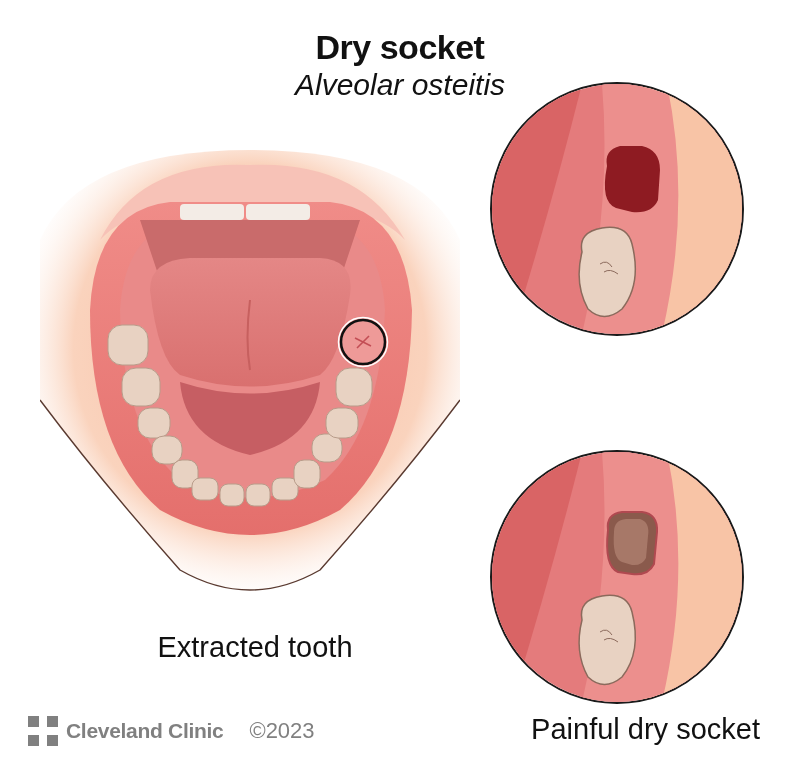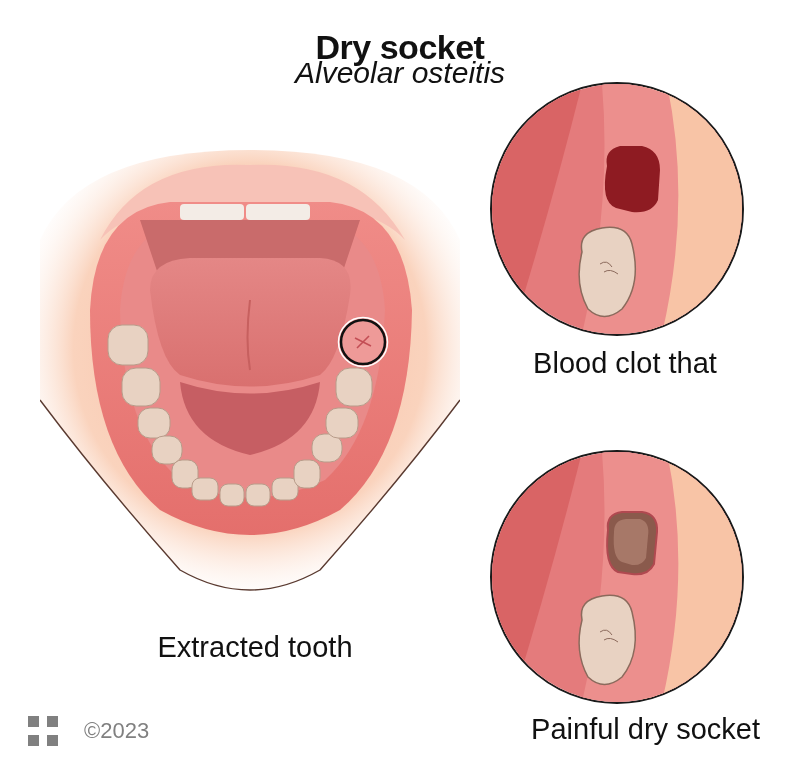--- a/index.html
+++ b/index.html
@@ -1,18 +1,18 @@
 <!DOCTYPE html>
 <html><head>
 <meta charset="utf-8">
 <style>
   html,body{margin:0;padding:0;background:#ffffff;}
   body{width:800px;height:778px;position:relative;overflow:hidden;font-family:"Liberation Sans",sans-serif;}
   .title{position:absolute;left:0;width:800px;top:28px;text-align:center;font-weight:bold;font-size:34px;color:#111;letter-spacing:-0.5px;}
-  .subtitle{position:absolute;left:0;width:800px;top:56px;text-align:center;font-style:italic;font-size:30px;color:#111;}
+  .subtitle{position:absolute;left:0;width:800px;top:68px;text-align:center;font-style:italic;font-size:30px;color:#111;}
   .label{position:absolute;font-size:29px;color:#111;text-align:center;line-height:35px;}
   .mouth{position:absolute;left:40px;top:120px;width:420px;height:480px;}
   .circle{position:absolute;width:250px;height:250px;border-radius:50%;border:2.5px solid #1a1a1a;overflow:hidden;}
   .logo{position:absolute;left:28px;top:716px;display:flex;align-items:center;color:#808080;}
   .logo-text{font-weight:bold;font-size:21px;margin-left:8px;letter-spacing:-0.3px;}
   .copy{font-size:22px;margin-left:26px;}
 </style>
 </head>
 <body>
 
@@ -83,21 +83,20 @@
     <rect width="250" height="250" fill="#e47b7c"></rect>
     <path d="M0 0 L90 0 Q60 120 20 250 L0 250 Z" fill="#d96465"></path>
     <path d="M150 0 L250 0 L250 250 L150 250 Q200 120 150 0 Z" fill="#f8c4a6"></path>
     <path d="M110 0 L175 0 Q200 120 170 250 L90 250 Q120 120 110 0 Z" fill="#ec8f8d"></path>
     <path d="M115 82 Q112 66 128 62 L150 62 Q168 66 168 86 L166 116 Q160 130 140 128 L124 124 Q108 118 115 82 Z" fill="#8e1b22"></path>
     <path d="M90 168 Q86 148 110 144 Q135 140 140 160 Q150 200 130 225 Q112 240 96 225 Q82 200 90 168 Z" fill="#e8d2c2" stroke="#8b6a5c" stroke-width="1.5"></path>
     <path d="M108 180 Q115 175 120 183 M112 188 Q118 184 126 190" stroke="#8b6a5c" stroke-width="1" fill="none"></path>
   </svg>
 </div>
 <div class="label" style="left:500px;top:346px;width:250px;">
-  <div>Blood clot that</div>
 </div>
 
 <div class="circle" style="left:490px;top:450px;">
   <svg width="250" height="250" viewBox="0 0 250 250">
     <rect width="250" height="250" fill="#e47b7c"></rect>
     <path d="M0 0 L90 0 Q60 120 20 250 L0 250 Z" fill="#d96465"></path>
     <path d="M150 0 L250 0 L250 250 L150 250 Q200 120 150 0 Z" fill="#f8c4a6"></path>
     <path d="M110 0 L175 0 Q200 120 170 250 L90 250 Q120 120 110 0 Z" fill="#ec8f8d"></path>
     <path d="M116 78 Q114 62 130 60 L150 60 Q166 62 165 80 L162 112 Q156 124 140 122 L126 120 Q112 114 116 78 Z" fill="#8a5a4c" stroke="#b04950" stroke-width="2"></path>
     <path d="M122 80 Q122 68 134 67 L148 67 Q158 70 156 84 L154 106 Q150 114 140 113 L130 110 Q120 106 122 80 Z" fill="#a77868"></path>
@@ -108,14 +107,15 @@
 <div class="label" style="left:470px;top:712px;width:290px;text-align:right;">Painful dry socket</div>
 
 <div class="logo">
   <svg width="30" height="30" viewBox="0 0 30 30">
     <path d="M0 0 H11 V4 H4 V11 H0 Z M19 0 H30 V11 H26 V4 H19 Z M0 19 H4 V26 H11 V30 H0 Z M26 19 H30 V30 H19 V26 H26 Z" fill="#808080"></path>
     <rect x="0" y="0" width="11" height="11" fill="#808080"></rect>
     <rect x="19" y="0" width="11" height="11" fill="#808080"></rect>
     <rect x="0" y="19" width="11" height="11" fill="#808080"></rect>
     <rect x="19" y="19" width="11" height="11" fill="#808080"></rect>
   </svg>
+  <span class="logo-text">Cleveland Clinic</span>
   <span class="copy">©2023</span>
 </div>
 
 </body></html>

